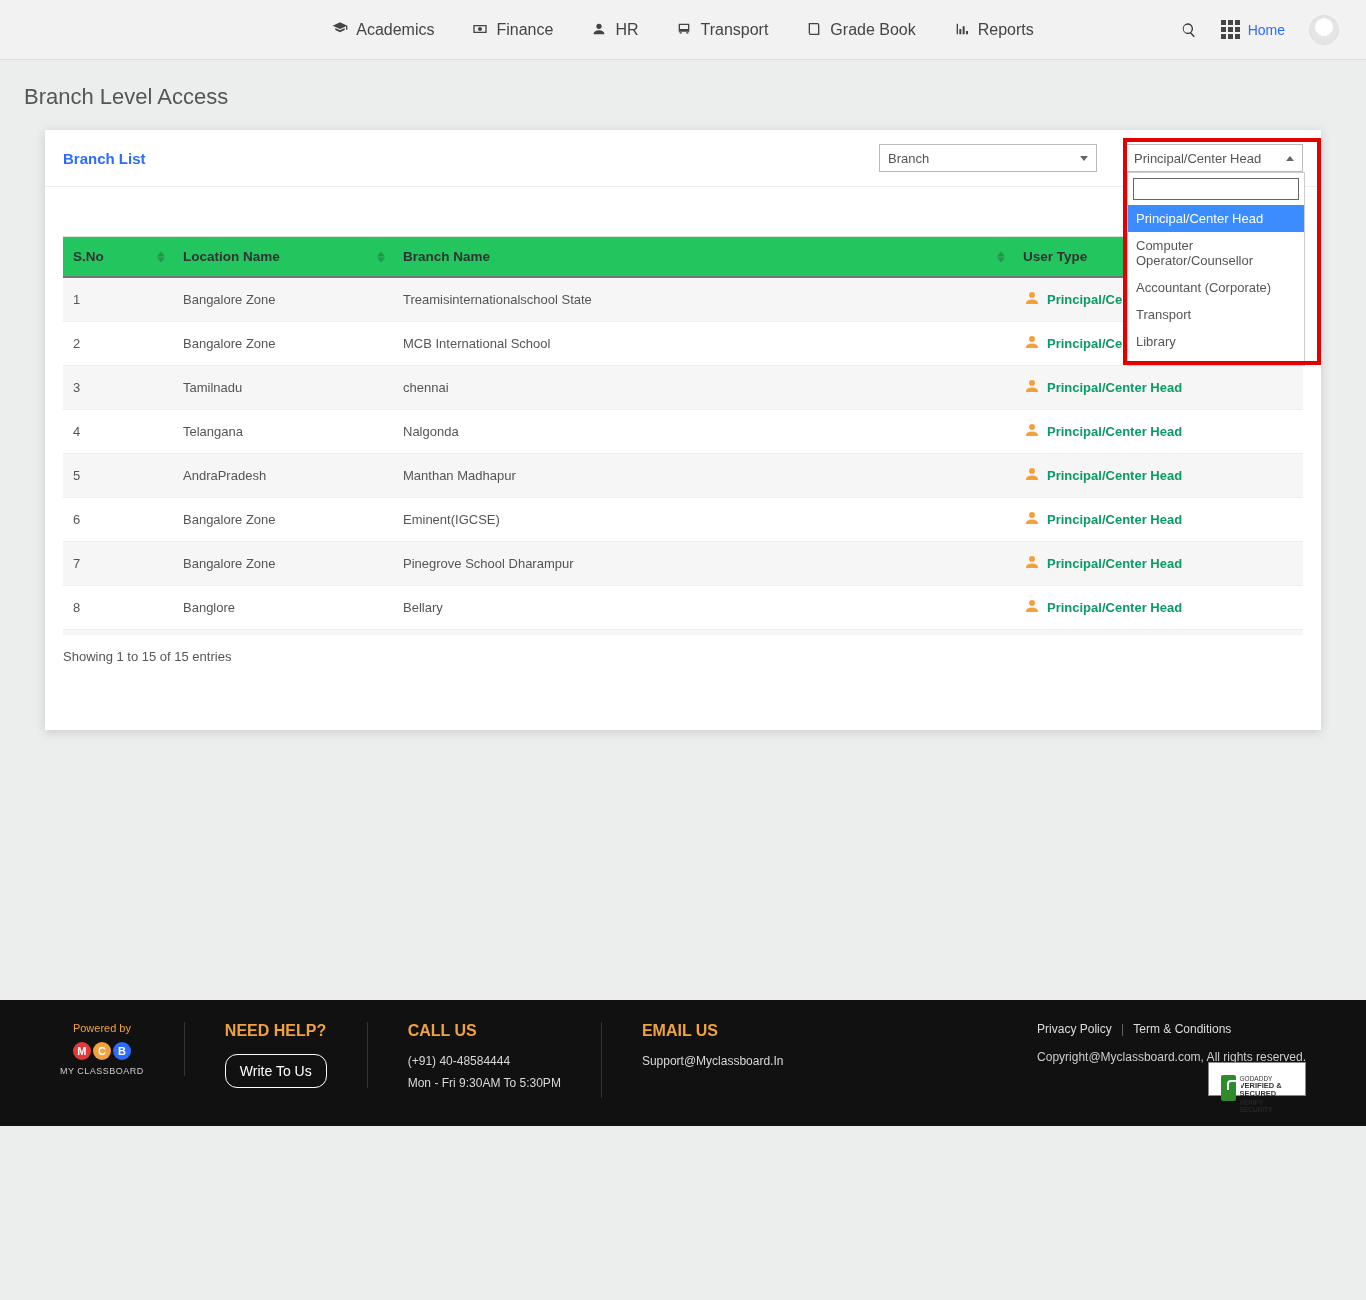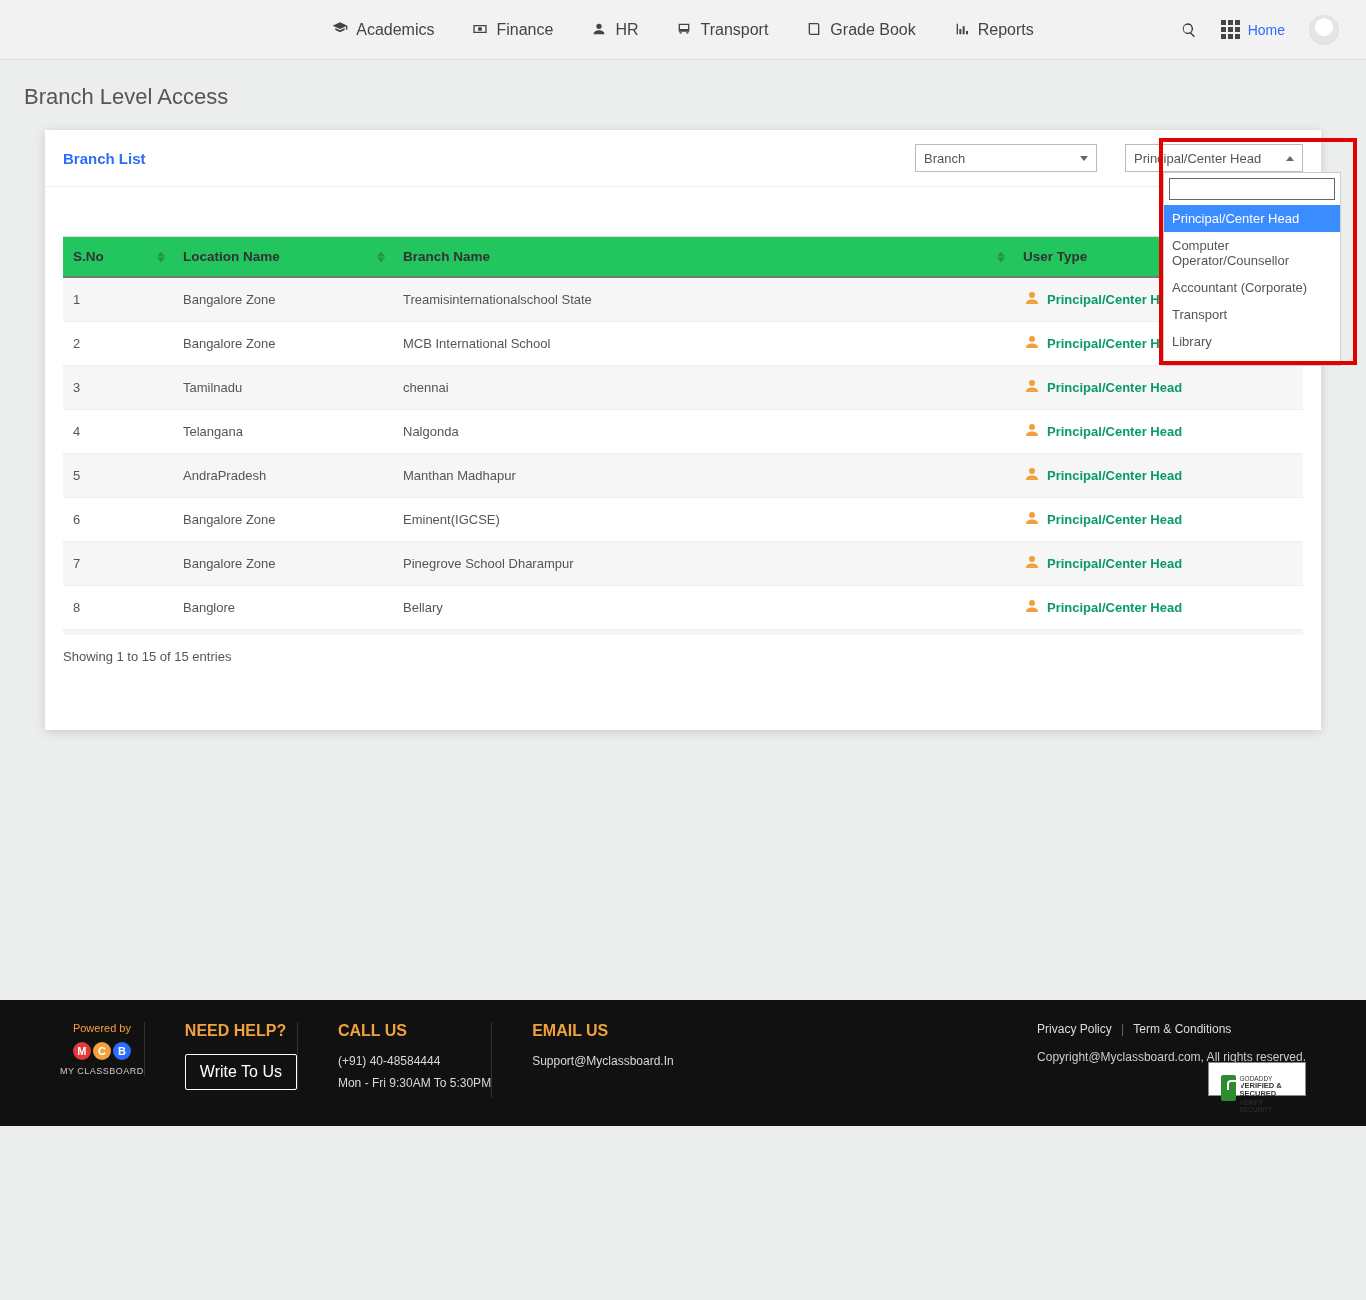--- a/index.html
+++ b/index.html
@@ -15,21 +15,21 @@
 .grid9 span{background:#444;width:5px;height:5px}
 .avatar{width:30px;height:30px;border-radius:50%;background:radial-gradient(circle at 50% 40%,#fff 0 40%,#e5e5e5 41% 100%);border:1px solid #ddd}
 
 .page-title{padding:24px 24px 20px;font-size:22px;color:#555}
 
 .card-wrap{padding:0 45px 40px;}
 .card{background:#fff;box-shadow:0 2px 10px rgba(0,0,0,.15);min-height:600px;padding:0 0 20px}
 .card-head{display:flex;align-items:center;justify-content:space-between;padding:14px 18px 14px;border-bottom:1px solid #eee}
 .card-title{color:#2b6cff;font-weight:bold;font-size:15px}
 .selects{display:flex;gap:28px;align-items:flex-start;position:relative}
-.select-box{width:182px;height:28px;border:1px solid #bbb;background:#fff;display:flex;align-items:center;padding:0 8px;font-size:13px;color:#555;justify-content:space-between;cursor:pointer}
+.select-box{width:218px;height:28px;border:1px solid #bbb;background:#fff;display:flex;align-items:center;padding:0 8px;font-size:13px;color:#555;justify-content:space-between;cursor:pointer}
 .select-box.user-type{width:178px}
 .caret{width:0;height:0;border-left:4px solid transparent;border-right:4px solid transparent;border-top:5px solid #666}
 .caret.up{border-top:none;border-bottom:5px solid #666}
 
 .highlight{position:absolute;border:4px solid #e30000;top:-6px;left:244px;width:198px;height:227px;pointer-events:none;z-index:5}
 
 .dropdown{position:absolute;top:28px;left:248px;width:178px;background:#fff;border:1px solid #ccc;z-index:4}
 .dd-search{width:calc(100% - 10px);margin:5px;height:22px;border:1px solid #666;padding:0 4px;font-size:13px}
 .dd-list{max-height:160px;overflow-y:scroll}
 .dd-item{padding:6px 8px;font-size:13px;color:#555;cursor:pointer}
@@ -50,29 +50,29 @@
 .tbl tbody tr:nth-child(odd){background:#f6f6f6}
 .ut-cell{display:flex;align-items:center;gap:6px;color:#0b9b64;font-weight:bold}
 .user-ico svg{width:18px;height:18px;fill:#f2a23c}
 .showing{padding:14px 18px 0;color:#555;font-size:13px}
 
 .tbl-wrap::-webkit-scrollbar{width:14px}
 .tbl-wrap::-webkit-scrollbar-track{background:#f0f0f0}
 .tbl-wrap::-webkit-scrollbar-thumb{background:#c3c3c3}
 
 .footer{background:#111;color:#ccc;margin-top:230px;padding:22px 60px 28px;display:flex;gap:40px;font-size:12px;align-items:flex-start;position:relative}
-.fcol{}
+.fcol{padding-right:40px}
 .fcol.divider{border-right:1px solid #333}
 .powered{color:#f2a23c;font-size:11px;margin-bottom:8px;display:block;text-align:center}
 .mcb{display:flex;gap:2px;justify-content:center;margin-bottom:6px}
 .mcb span{width:18px;height:18px;border-radius:50%;color:#fff;display:flex;align-items:center;justify-content:center;font-weight:bold;font-size:11px}
 .mcb .m{background:#e03a3a}.mcb .c{background:#f2a23c}.mcb .b{background:#2b6cff}
 .mcb-label{font-size:9px;letter-spacing:.5px;text-align:center}
 .fhead{color:#f2a23c;font-size:16px;margin-bottom:14px;font-weight:bold}
-.btn-write{border:1px solid #fff;background:none;color:#fff;padding:8px 14px;font-size:16px;cursor:pointer;border-radius:2px}
+.btn-write{border:1px solid #fff;background:none;color:#fff;padding:8px 14px;font-size:14px;cursor:pointer;border-radius:12px}
 .fcol p{margin-bottom:8px;color:#d9d9d9}
 .flegal{margin-left:auto;max-width:320px}
 .flegal a{color:#ddd;text-decoration:none}
 .flegal .sep{margin:0 6px;color:#666}
 .badge{position:absolute;right:60px;bottom:30px;width:98px;height:34px;background:#fff;border:1px solid #888;display:flex;align-items:flex-start;gap:4px;padding:12px}
 .badge .lock{width:22px;height:26px;background:#2e8b2e;border-radius:2px;position:relative}
 .badge .lock::before{content:"";position:absolute;left:6px;top:5px;width:10px;height:8px;border:2px solid #fff;border-bottom:none;border-radius:4px 4px 0 0}
 .badge .txt{font-size:6.5px;line-height:1.1;color:#333}
 .badge .txt b{font-size:7.5px;display:block}
 .card{position:relative}

